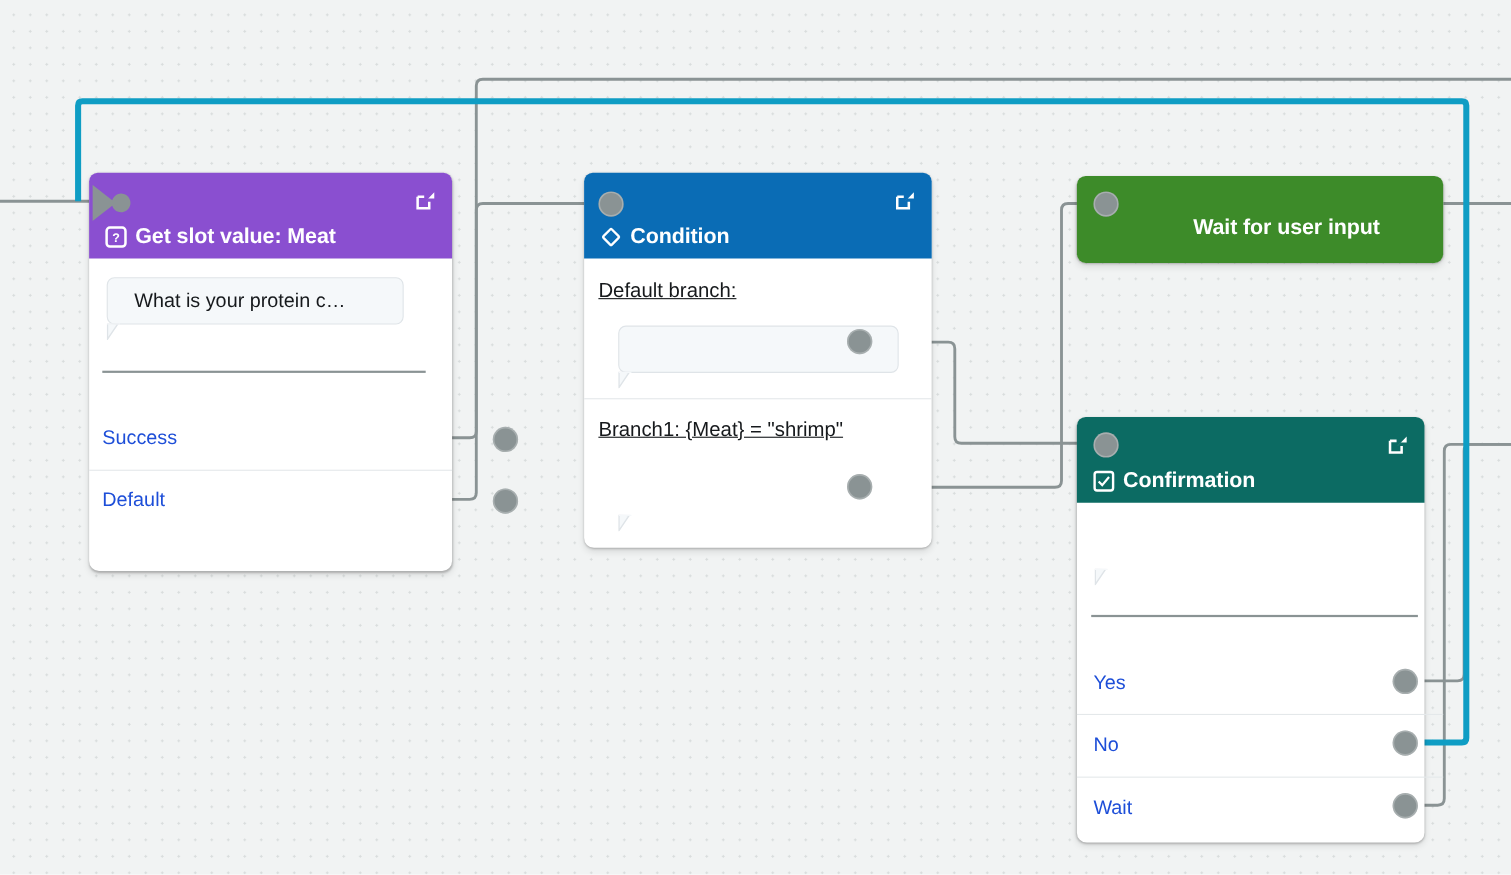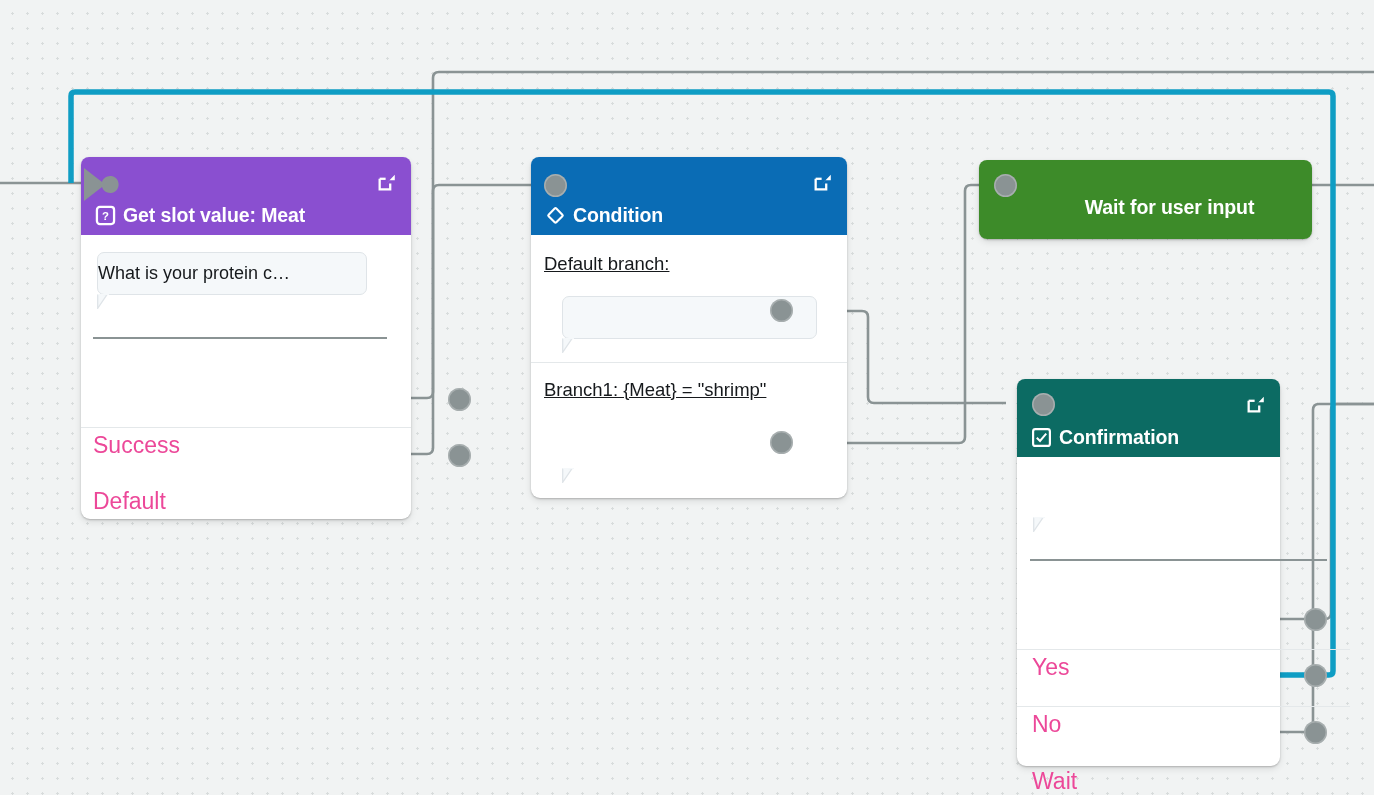--- a/index.html
+++ b/index.html
@@ -104,20 +104,21 @@
   .bubble {
     position: absolute;
     background: #f5f8fa;
     border: 1.3px solid #dfe4e8;
     border-radius: 7px;
     box-sizing: border-box;
     font-size: 18px;
     color: #16191c;
     display: flex;
     align-items: center;
+    padding-left: 24px;
     white-space: nowrap;
     overflow: hidden;
   }
   .bubble.empty { padding-left: 0; }
   .bubble-tail {
     position: absolute;
     width: 16px;
     height: 15px;
   }
 
@@ -131,24 +132,23 @@
     height: 1.2px;
     background: #e4e8ea;
   }
   .sect-sep {
     position: absolute;
     height: 1.2px;
     background: #e4e8ea;
   }
   .row-label {
     position: absolute;
-    font-size: 23px;
-    color: #ec4899;
+    font-size: 18px;
+    color: #1d4ed8;
     white-space: nowrap;
-    margin-top: 44px;
   }
   .branch-label {
     position: absolute;
     font-size: 18.5px;
     color: #16191c;
     white-space: nowrap;
     text-decoration: underline;
   }
 </style>
 </head>
@@ -275,21 +275,21 @@
 
   <div class="node" style="left:979px; top:160px; width:333px; height:79px;">
     <div class="node-header only" style="background:#3d8b29; height:79px;">
       <div class="node-title centered">
         <span>Wait for user input</span>
       </div>
     </div>
     <span class="port in-round" style="left:15px; top:14px;"></span>
   </div>
 
-  <div class="node" style="left:1017px; top:379px; width:263px; height:387px;">
+  <div class="node" style="left:979px; top:379px; width:316px; height:387px;">
 
     <div class="node-header" style="background:#0c6b63;">
       <div class="node-title">
         <span class="hdr-icon">
           <svg viewBox="0 0 24 24" width="21" height="21">
             <rect x="2.4" y="2.4" width="19.2" height="19.2" rx="2.6" fill="none" stroke="#ffffff" stroke-width="2.5"></rect>
             <path d="M6.6 12.3 L10.3 16 L17.4 7.6" fill="none" stroke="#ffffff" stroke-width="2.3"></path>
           </svg>
         </span>
         <span>Confirmation</span>

